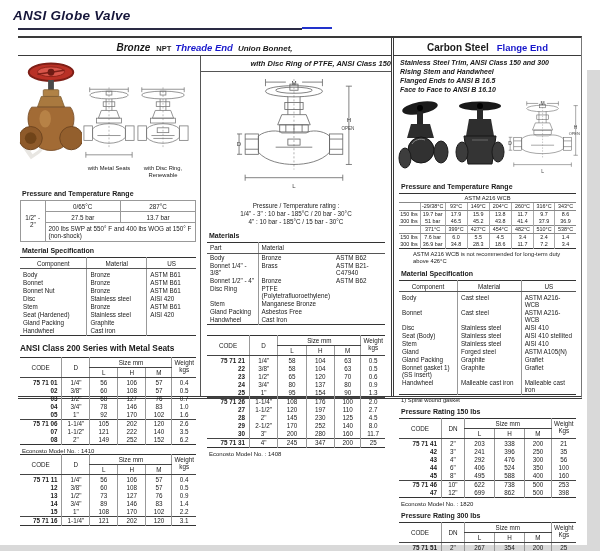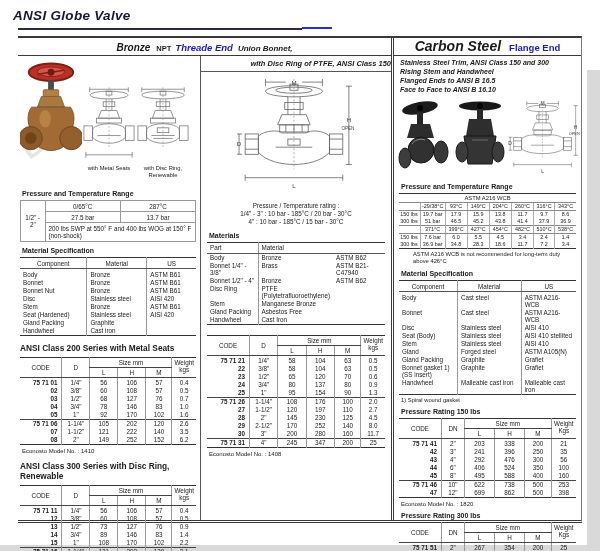--- a/index.html
+++ b/index.html
@@ -3,35 +3,35 @@
 <meta charset="utf-8">
 <style>
   html,body{margin:0;padding:0;}
   body{width:600px;height:551px;background:#ffffff;font-family:"Liberation Sans",sans-serif;color:#1a1a1a;position:relative;overflow:hidden;}
   .page{position:absolute;inset:0;}
   .edge-right{position:absolute;right:0;top:70px;width:13px;height:481px;background:#d9d9d9;}
   .edge-bottom{position:absolute;left:0;bottom:0;width:600px;height:6px;background:#d9d9d9;}
   .page-title{position:absolute;left:13px;top:8px;font-size:13.5px;font-weight:bold;font-style:italic;color:#16163a;letter-spacing:0.3px;}
   .title-rule{position:absolute;left:18px;top:28px;width:284px;height:2px;background:#2a2a44;}
   .title-rule-blue{position:absolute;left:302px;top:27px;width:30px;height:2px;background:#2233cc;}
-  .content{position:absolute;left:18px;top:36px;width:564px;height:487px;display:flex;border-top:2px solid #3a3a3a;border-bottom:3px double #3a3a3a;border-right:1px solid #777;box-sizing:border-box;}
+  .content{position:absolute;left:18px;top:36px;width:564px;height:363px;display:flex;border-top:2px solid #3a3a3a;border-bottom:3px double #3a3a3a;border-right:1px solid #777;box-sizing:border-box;}
   .lm-wrap{width:373px;display:flex;flex-direction:column;}
   .bronze-header{height:17px;border-bottom:1px solid #3a3a3a;text-align:center;line-height:16px;white-space:nowrap;}
   .bh-mat{font-size:10px;font-weight:bold;font-style:italic;margin-right:6px;}
   .bh-npt{font-size:7.5px;font-weight:bold;margin-right:4px;}
   .bh-thread{font-size:9.5px;font-weight:bold;font-style:italic;color:#1818cc;margin-right:5px;}
   .bh-rest{font-size:8px;font-weight:bold;font-style:italic;}
   .lm-body{flex:1;display:flex;min-height:0;}
   .col-left{width:182px;box-sizing:border-box;padding:0 4px 0 2px;}
   .col-mid{width:191px;box-sizing:border-box;border-left:1px solid #555;display:flex;flex-direction:column;position:relative;}
   .mid-subheader{height:15px;border-bottom:1px solid #555;text-align:right;font-size:7.5px;font-weight:bold;font-style:italic;line-height:15px;}
   .mid-inner{padding:0 6px;}
   .col-right{width:191px;box-sizing:border-box;border-left:3px double #3a3a3a;display:flex;flex-direction:column;}
   .cs-header{height:17px;border-bottom:1px solid #3a3a3a;text-align:center;line-height:16px;white-space:nowrap;}
-  .cs-mat{font-size:14px;font-weight:bold;font-style:italic;margin-right:8px;}
+  .cs-mat{font-size:10px;font-weight:bold;margin-right:8px;}
   .cs-end{font-size:9.5px;font-weight:bold;color:#1818cc;}
   .cs-sub{padding:3px 6px 1px;font-size:7px;font-weight:bold;font-style:italic;line-height:1.28;}
   .ri{padding:0 5px;}
   .sec-title{font-weight:bold;font-size:7px;margin:5px 2px 3px;}
   .big-title{font-weight:bold;font-size:8.3px;margin:7px 0 4px;}
   .model{font-size:6px;margin:3px 2px 0;}
   table{border-collapse:collapse;}
   
   .pt-left{width:176px;border-top:1px solid #333;border-bottom:1px solid #333;font-size:6.3px;}
   .pt-left td{border:1px solid #999;text-align:center;padding:1.5px 2px;}
@@ -328,21 +328,20 @@
                   <td>2"</td>
                   <td>149</td>
                   <td>252</td>
                   <td>152</td>
                   <td>6.2</td>
                 </tr>
               </tbody>
           </table>
           <div class="model">Econosto Model No. : 1410</div>
 
-          <div class="big-title">ANSI Class 300 Series with Disc Ring, Renewable</div>
           <table class="size-tbl">
             <colgroup>
                 <col style="width:24%">
                 <col style="width:16%">
                 <col style="width:16%">
                 <col style="width:16%">
                 <col style="width:15%">
                 <col style="width:13%">
               </colgroup>
             <thead>

